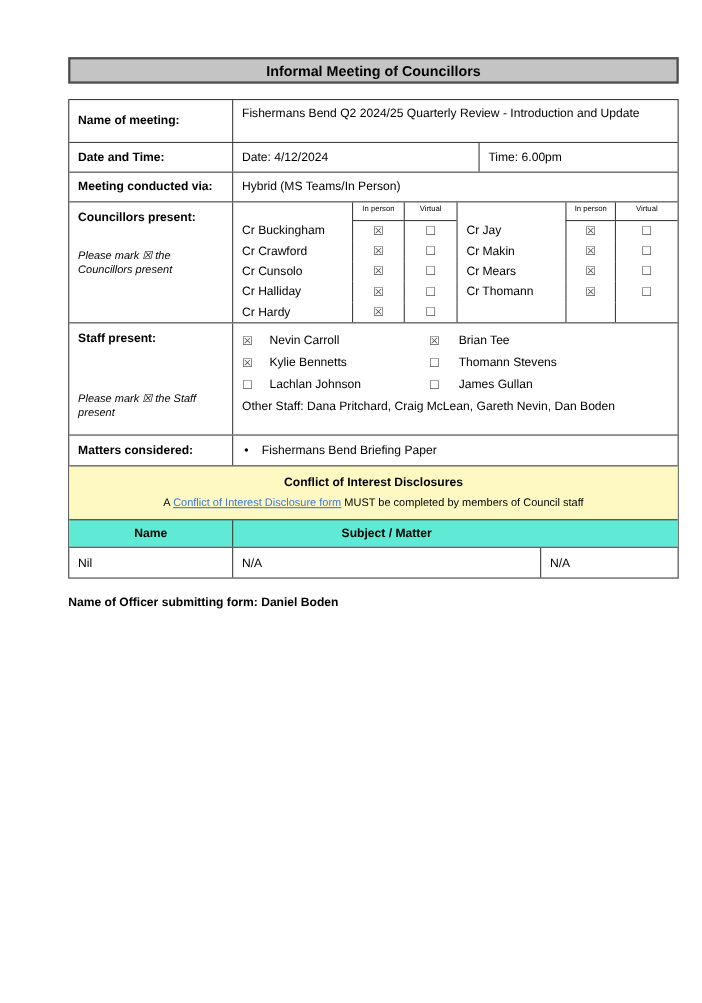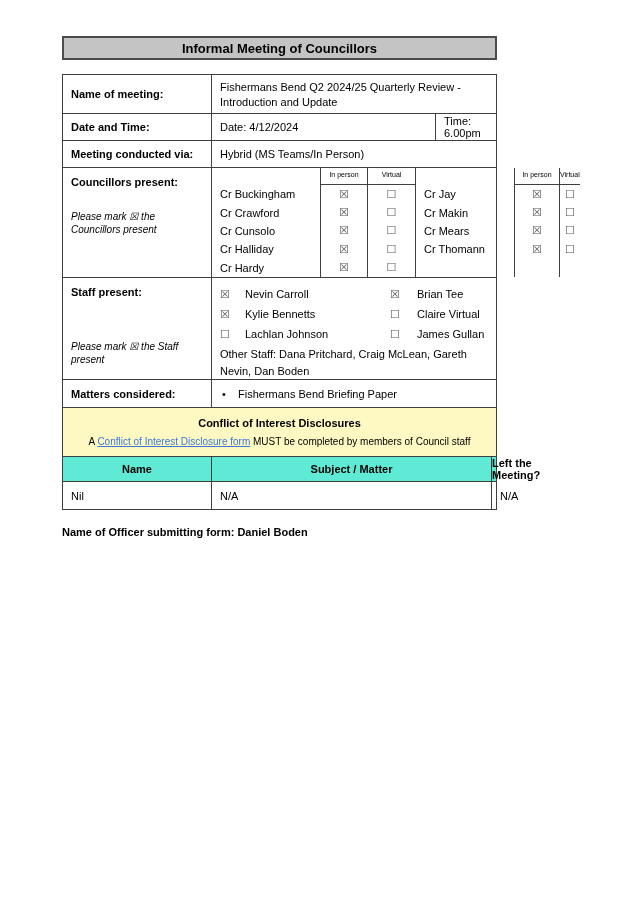--- a/index.html
+++ b/index.html
@@ -3,21 +3,21 @@
 <meta charset="utf-8">
 <style>
   * { margin:0; padding:0; box-sizing:border-box; }
   html,body { background:#ffffff; }
   body {
     width:638px; height:912px;
     font-family:"Liberation Sans", sans-serif;
     color:#000;
     position:relative;
   }
-  .sheet { position:absolute; left:62px; top:36px; width:435px; }
+  .sheet { position:absolute; left:62px; top:52px; width:555px; }
 
   
   .title-bar {
     height:24px; background:#c4c4c4; border:2px solid #4c4c4c;
     display:flex; align-items:center; justify-content:center;
     font-size:13px; font-weight:bold;
   }
 
   
   .main-table { margin-top:14px; border:1px solid #3f3f3f; }
@@ -222,21 +222,21 @@
         <div class="staff-line">
           <span class="mark">☒</span>
           <span class="staff-name-left">Nevin Carroll</span>
           <span class="mark mark2">☒</span>
           <span>Brian Tee</span>
         </div>
         <div class="staff-line">
           <span class="mark">☒</span>
           <span class="staff-name-left">Kylie Bennetts</span>
           <span class="mark mark2">☐</span>
-          <span>Claire Virtual</span>
+          <span>Thomann Stevens</span>
         </div>
         <div class="staff-line">
           <span class="mark">☐</span>
           <span class="staff-name-left">Lachlan Johnson</span>
           <span class="mark mark2">☐</span>
           <span>James Gullan</span>
         </div>
         <div class="other-staff">Other Staff: Dana Pritchard, Craig McLean, Gareth Nevin, Dan Boden</div>
       </div>
     </div>
@@ -252,21 +252,20 @@
     <div class="row row-conflict-title">
       <div class="conflict-title">Conflict of Interest Disclosures</div>
       <div class="conflict-note">
         <span>A </span><a class="link">Conflict of Interest Disclosure form</a><span> MUST be completed by members of Council staff</span>
       </div>
     </div>
 
     <div class="row row-conflict-head">
       <div class="cell head-cell col-name">Name</div>
       <div class="cell head-cell col-subj">Subject / Matter</div>
-      <div class="cell head-cell col-left">Left the Meeting?</div>
     </div>
 
     <div class="row row-conflict-data">
       <div class="cell data-cell col-name">Nil</div>
       <div class="cell data-cell col-subj">N/A</div>
       <div class="cell data-cell col-left">N/A</div>
     </div>
 
   </div>
 

